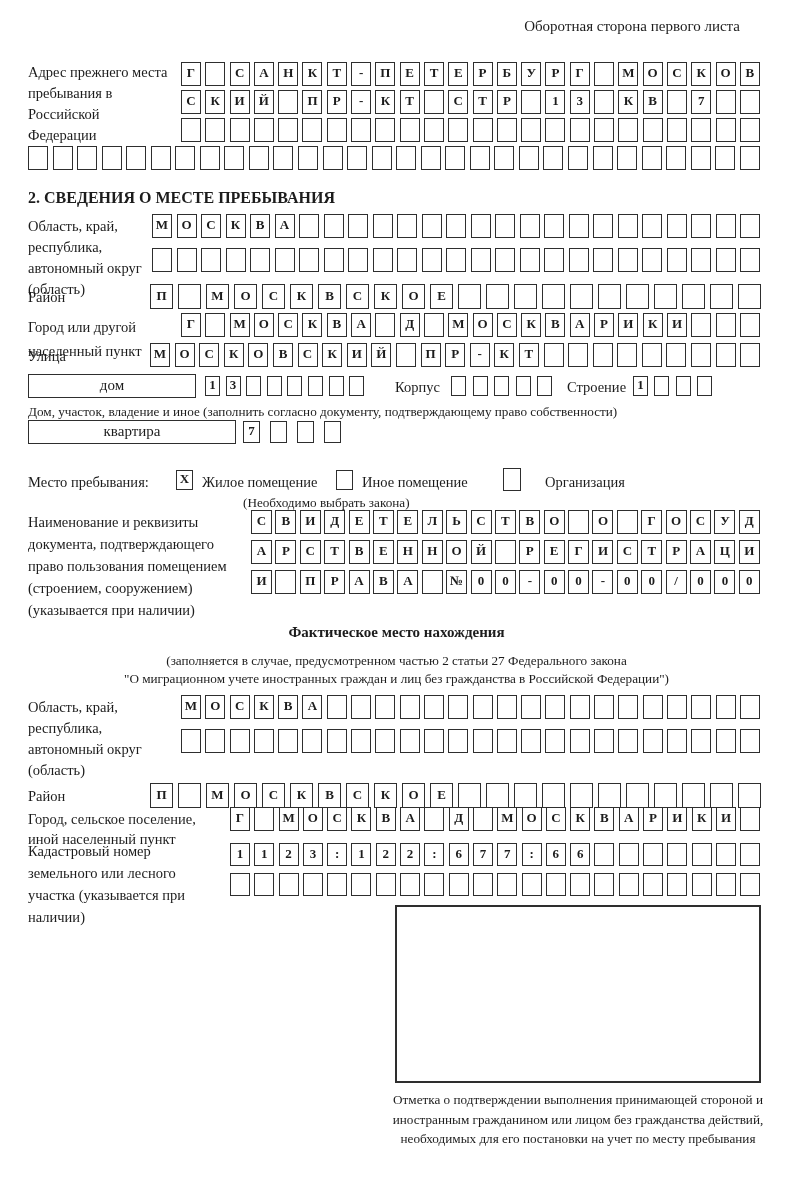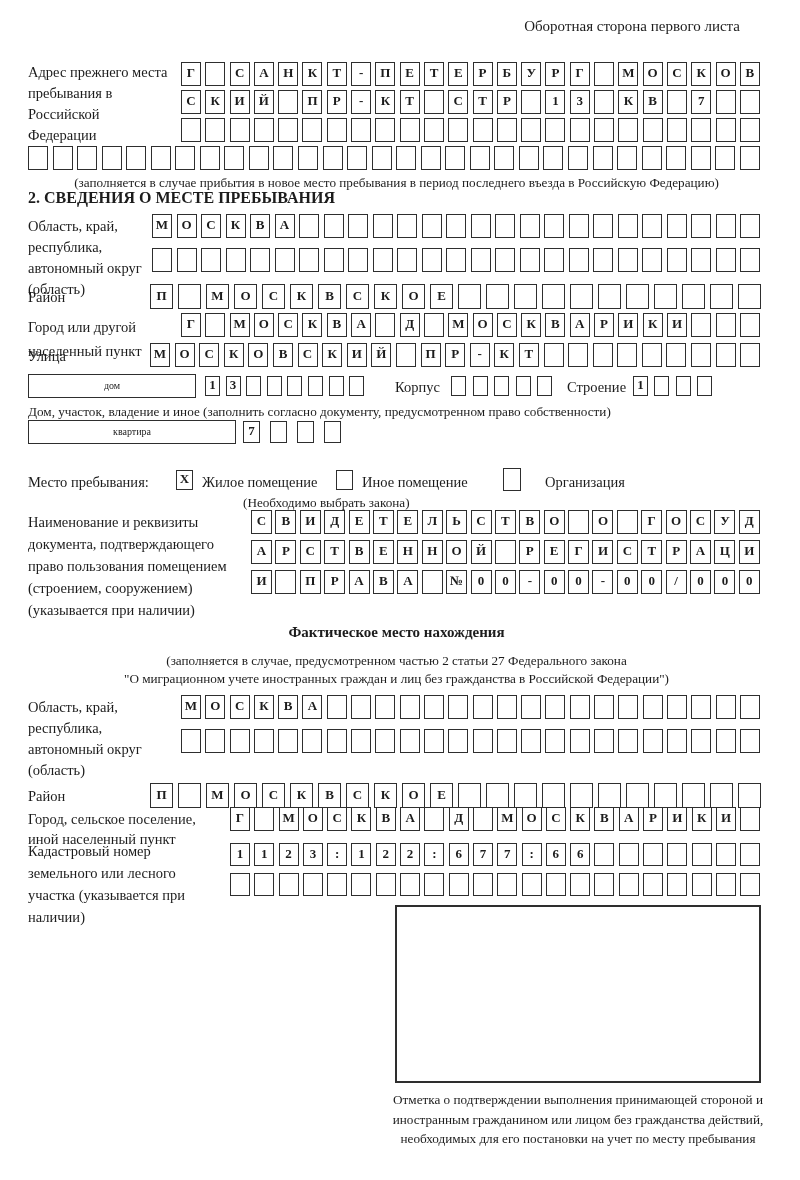--- a/index.html
+++ b/index.html
@@ -15,21 +15,21 @@
   .cellrow{position:absolute;white-space:nowrap;display:flex;}
   .cellrow .cell{
     display:inline-block;box-sizing:border-box;flex:none;
     width:var(--w);height:var(--h);margin-right:var(--g);
     border:1.6px solid #2e2e2e;background:#fff;
     text-align:center;font-size:13px;font-weight:bold;
     line-height:calc(var(--h) - 4px);overflow:hidden;
   }
   .rect{
     position:absolute;box-sizing:border-box;border:1.7px solid #2e2e2e;
-    text-align:center;font-size:10px;background:#fff;
+    text-align:center;font-size:15px;background:#fff;
   }
   .stamp{position:absolute;box-sizing:border-box;border:2px solid #2e2e2e;background:#fff;}
 </style>
 </head>
 <body>
 
 <div class="page">
 
   <div class="abs" style="left:28px;top:18px;width:712px;text-align:right;font-size:15px;">Оборотная сторона первого листа</div>
 
@@ -137,21 +137,20 @@
       <span class="cell"></span>
       <span class="cell"></span>
       <span class="cell"></span>
       <span class="cell"></span>
       <span class="cell"></span>
       <span class="cell"></span>
       <span class="cell"></span>
       <span class="cell"></span>
       <span class="cell"></span>
     </div>
-  <div class="abs cap center" style="left:28px;top:174px;width:737px;">(заполняется в случае прибытия в новое место пребывания в период последнего въезда в Российскую Федерацию)</div>
 
   <div class="abs ttl" style="left:28px;top:189px;width:737px;">2. СВЕДЕНИЯ О МЕСТЕ ПРЕБЫВАНИЯ</div>
 
   <div class="abs lbl" style="left:28px;top:216px;width:114px;">Область, край, республика, автономный округ (область)</div>
   <div class="cellrow" style="left:152px;top:214px;--w:20px;--h:24px;--g:4.5px;">
       <span class="cell">М</span>
       <span class="cell">О</span>
       <span class="cell">С</span>
       <span class="cell">К</span>
       <span class="cell">В</span>
@@ -306,21 +305,21 @@
       <span class="cell"></span>
       <span class="cell"></span>
     </div>
   <div class="abs lbl" style="left:567px;top:377px;">Строение</div>
   <div class="cellrow" style="left:633px;top:376px;--w:15px;--h:20px;--g:6.3px;">
       <span class="cell">1</span>
       <span class="cell"></span>
       <span class="cell"></span>
       <span class="cell"></span>
     </div>
-  <div class="abs cap" style="left:28px;top:403px;width:737px;">Дом, участок, владение и иное (заполнить согласно документу, предусмотренном право собственности)</div>
+  <div class="abs cap" style="left:28px;top:403px;width:737px;">Дом, участок, владение и иное (заполнить согласно документу, подтверждающему право собственности)</div>
 
   <div class="rect" style="left:28px;top:420px;width:208px;height:24px;line-height:21px;">квартира</div>
   <div class="cellrow" style="left:243px;top:421px;--w:17px;--h:22px;--g:10px;">
       <span class="cell">7</span>
       <span class="cell"></span>
       <span class="cell"></span>
       <span class="cell"></span>
     </div>
 
   <div class="abs lbl" style="left:28px;top:472px;">Место пребывания:</div>

